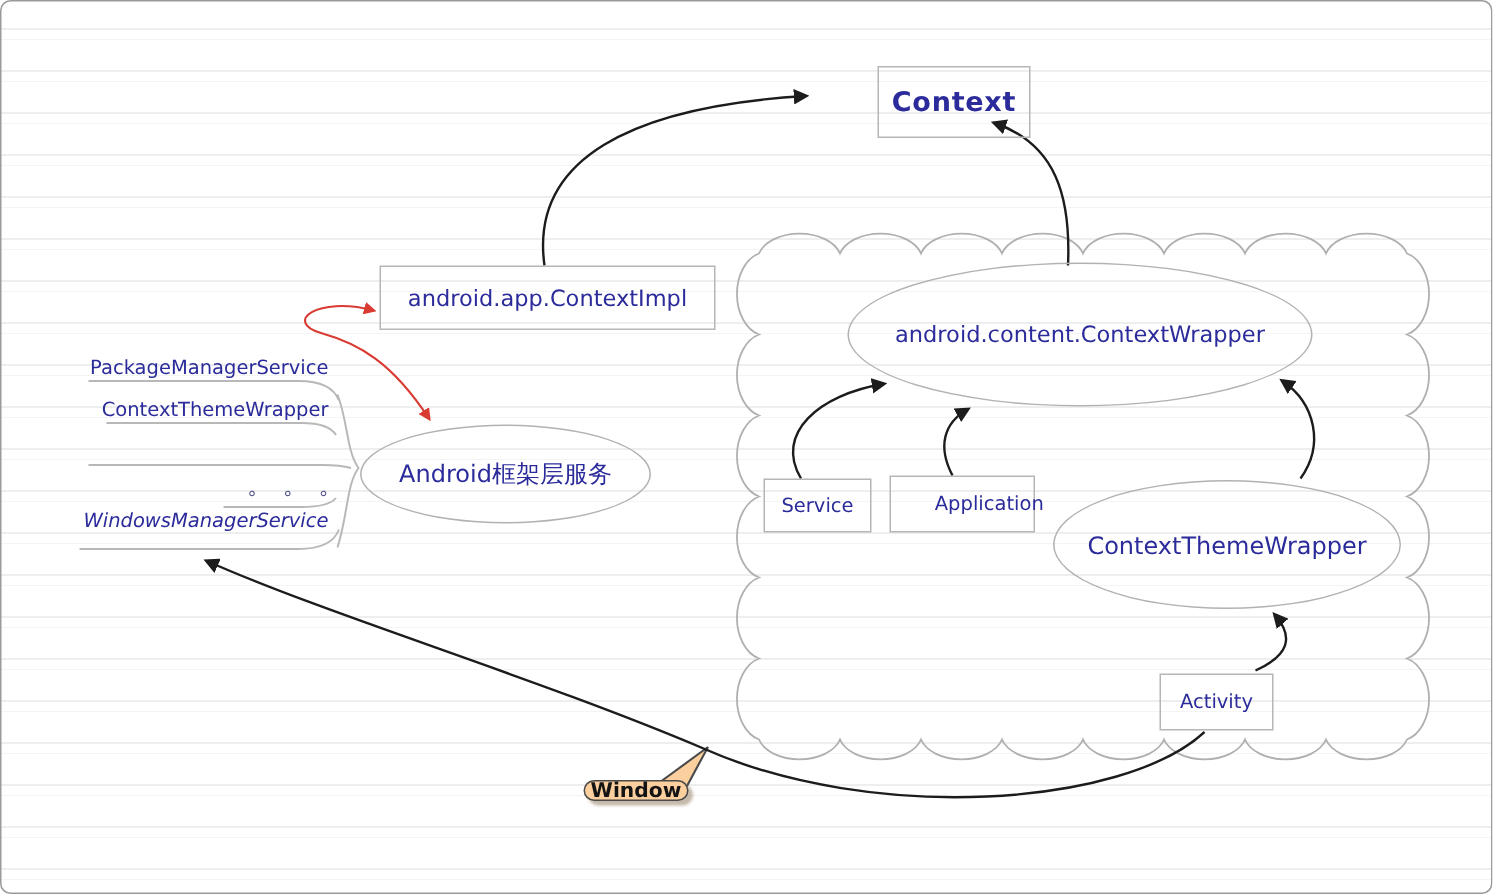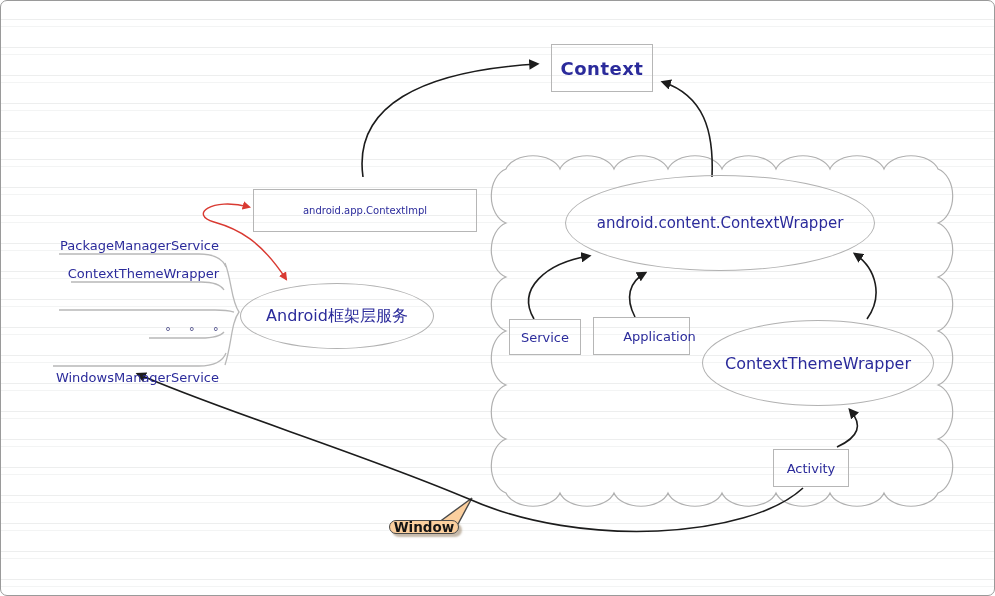--- a/index.html
+++ b/index.html
@@ -22,22 +22,22 @@
   .layer{position:absolute;left:0;top:0;}
   .node{
     position:absolute;
     display:flex;align-items:center;justify-content:center;
     color:#2b2b9b;
     white-space:nowrap;
     box-sizing:border-box;
   }
   .box{border:1px solid #b6b6b6;background:transparent;}
   .ellipse{border:1px solid #b2b2b2;border-radius:50%;background:transparent;}
-  .ctx{font-size:18px;font-weight:bold;letter-spacing:.5px;}
-  .impl{font-size:10px;margin-top:12px;}
+  .ctx{font-size:18px;font-weight:bold;letter-spacing:.5px;margin-left:34px;}
+  .impl{font-size:15px;}
   .wrap{font-size:15px;}
   .small{font-size:13px;}
   .theme{font-size:16px;}
   .fw{font-size:16px;}
   .svc{
     position:absolute;color:#2b2b9b;font-size:13px;
     white-space:nowrap;text-align:right;width:172px;
   }
   .dots{
     position:absolute;color:#56568f;font-size:12px;
@@ -137,21 +137,21 @@
 
   <div class="svc" style="left:46px;top:237px;">
     <span>PackageManagerService</span>
   </div>
   <div class="svc" style="left:46px;top:265px;">
     <span>ContextThemeWrapper</span>
   </div>
   <div class="dots" style="left:164px;top:324px;">
     <span>°  °  °</span>
   </div>
-  <div class="svc" style="left:46px;top:369px;">
+  <div class="svc" style="left:46px;top:339px;font-style:italic;">
     <span>WindowsManagerService</span>
   </div>
 
   <div class="callout">
     <span>Window</span>
   </div>
 
 </div>
 
 </body></html>

